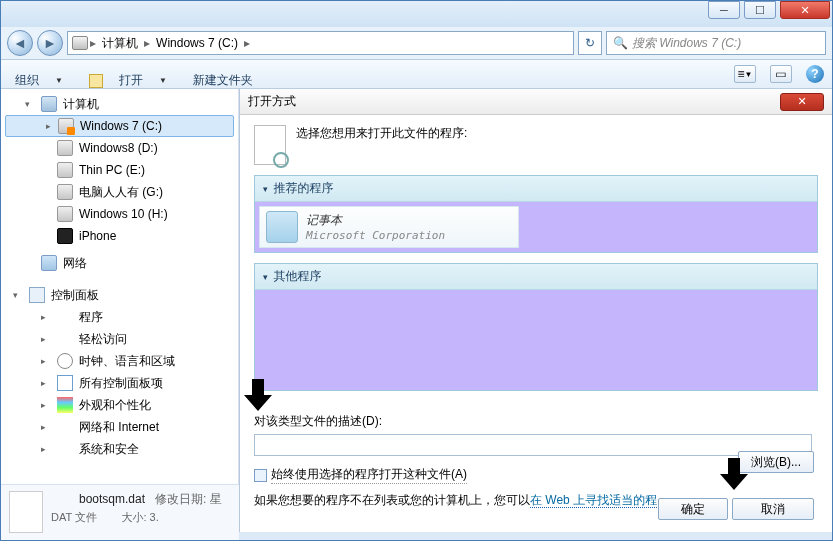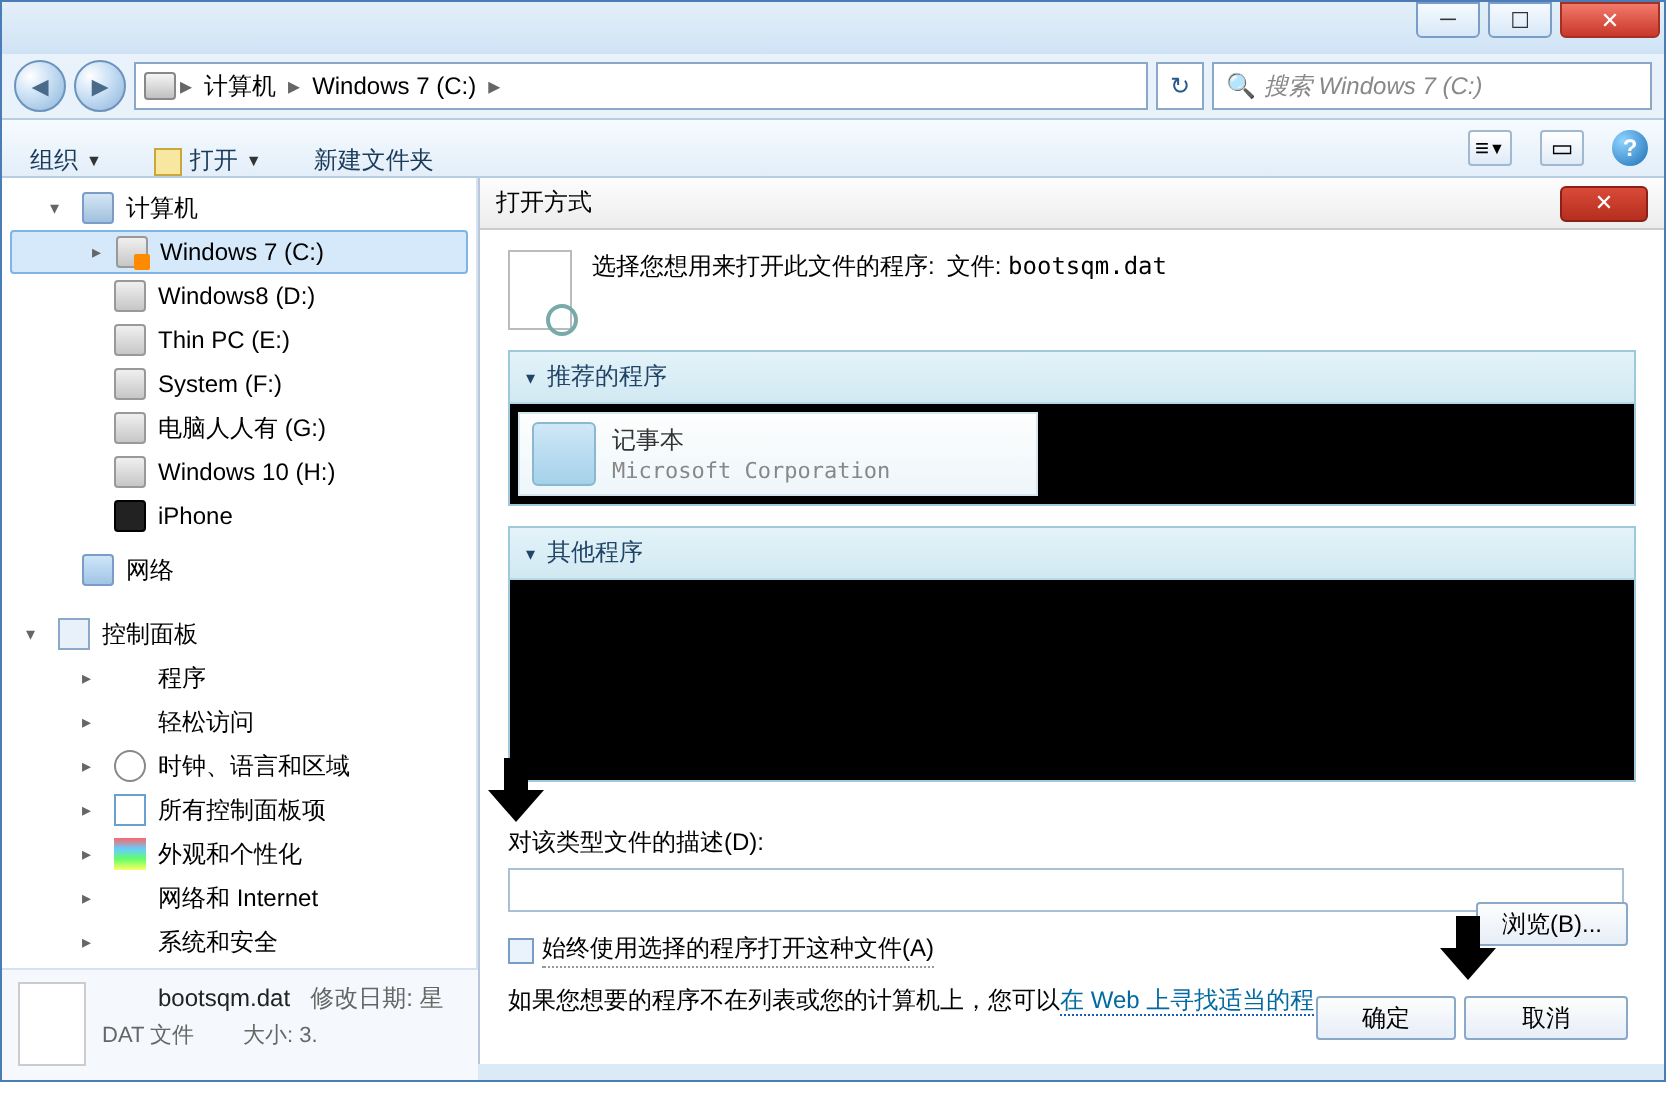--- a/index.html
+++ b/index.html
@@ -14,21 +14,21 @@
 .navcircle { width: 26px; height: 26px; border-radius: 50%; background: radial-gradient(circle at 30% 30%, #fff, #cde2f5 40%, #8bb4da); border: 1px solid #6c93bd; display:flex; align-items:center; justify-content:center; color:#4a6a8a; font-size:14px; cursor:pointer; }
 .breadcrumb { flex: 1; height: 24px; background: #fff; border: 1px solid #8aa8c7; display: flex; align-items: center; padding: 0 4px; gap: 2px; }
 .bc-item { display: flex; align-items:center; gap:3px; padding:0 4px; cursor:pointer; }
 .bc-sep { color:#666; }
 .drive-icon { width:16px; height:14px; background:linear-gradient(#f5f5f5,#c0c0c0); border:1px solid #888; border-radius:2px; display:inline-block; }
 .refreshbtn { width:24px; height:24px; border:1px solid #8aa8c7; background:#fff; display:flex; align-items:center; justify-content:center; color:#2b5a8a; cursor:pointer; }
 .searchbox { width: 220px; height: 24px; background:#fff; border:1px solid #8aa8c7; display:flex; align-items:center; padding:0 6px; gap:4px; color:#888; }
 .search-icon { color:#5a7fa8; }
 
 .toolbar { height: 30px; background: linear-gradient(#f6fbff,#e3eef9); border-top:1px solid #b8cde2; border-bottom:1px solid #b8cde2; display:flex; align-items:center; padding:0 8px; gap:14px; }
-.tbtn { display:flex; align-items:center; gap:4px; cursor:pointer; color:#1a3a5a; padding:3px 6px;margin-top:13px; }
+.tbtn { display:flex; align-items:center; gap:16px; cursor:pointer; color:#1a3a5a; padding:3px 6px;margin-top:13px; }
 .tbtn .arr { font-size:8px; color:#333; }
 .toolbar .spacer { flex:1; }
 .tool-icon { width:22px; height:18px; border:1px solid #9fb9d3; background:linear-gradient(#fff,#dfeaf6); display:flex; align-items:center; justify-content:center; cursor:pointer; border-radius:2px; }
 .help-icon { width:18px; height:18px; border-radius:50%; background: radial-gradient(circle at 30% 30%,#8fd3ff,#1b6fb5); color:#fff; display:flex; align-items:center; justify-content:center; font-weight:bold; cursor:pointer; }
 
 .body { display:flex; height: calc(100% - 26px - 32px - 30px - 56px); }
 .sidebar { width: 238px; border-right:1px solid #d6e2ef; background:#fff; overflow:auto; padding-top:4px; }
 .tree-item { display:flex; align-items:center; padding:3px 0 3px 42px; gap:6px; cursor:pointer; position:relative; height:22px; }
 .tree-item.level0 { padding-left: 40px; font-weight:normal; }
 .tree-item.level1 { padding-left: 56px; }
@@ -53,27 +53,27 @@
 
 .mainarea { flex:1; position:relative; background:#fff; }
 
 .dialog { position:absolute; left:0; top:0; right:0; bottom:-48px; background:#fff; border-left:1px solid #b8c8da; }
 .dialog-title { height:26px; background:linear-gradient(#fdfdfd,#ececec); border-bottom:1px solid #ccc; display:flex; align-items:center; padding:0 8px; justify-content:space-between; }
 .dialog-close { width:44px; height:18px; background:linear-gradient(#d94a38,#b52e1e); border:1px solid #8a2016; border-radius:3px; color:#fff; display:flex; align-items:center; justify-content:center; cursor:pointer; font-size:11px; }
 .dialog-body { padding:10px 14px; }
 .dlg-top { display:flex; gap:10px; align-items:flex-start; }
 .doc-ico { width:32px; height:40px; border:1px solid #bbb; background:#fff; position:relative; }
 .doc-ico .mag { position:absolute; right:-4px; bottom:-4px; width:16px; height:16px; border:2px solid #7aa; border-radius:50%; }
-.dlg-txt { display:flex; flex-direction:row; gap:6px; }
+.dlg-txt { display:flex; flex-direction:column; gap:6px; }
 .filename { font-family: SimSun, monospace; }
 
 .group { margin-top:10px; border:1px solid #9ec9da; background:#f5fbfd; }
 .group-hdr { background:linear-gradient(#e3f3f9,#d1e9f2); padding:4px 8px; color:#246; border-bottom:1px solid #b8d7e4; display:flex; align-items:center; gap:6px; }
 .group-hdr .tri { font-size:9px; }
-.group-body { padding:4px; background:#000000; }
+.group-body { padding:4px; background:#c4b5fd;font-style:italic; }
 .app-row { display:flex; align-items:center; gap:8px; padding:4px 6px; width:260px; background:linear-gradient(#fdfefe,#eef6fa); border:1px solid #d5e6ee; cursor:pointer; }
 .app-ico { width:32px; height:32px; background:linear-gradient(#cfe8f7,#a4d1ea); border:1px solid #8bb7d0; border-radius:3px; }
 .app-txt .name { color:#333; }
 .app-txt .vendor { color:#888; font-size:11px; font-family: SimSun, monospace; }
 .group.small .group-body { height:100px; }
 
 .desc-label { margin-top:22px; }
 .desc-input { width: calc(100% - 6px); height:22px; border:1px solid #a8bfd6; margin-top:4px; padding:2px 4px; }
 .chk-row { margin-top:10px; display:flex; align-items:center; gap:4px; }
 .chk-row .chk { width:13px; height:13px; border:1px solid #7a9cc6; background:#eaf3fb; }
@@ -157,24 +157,20 @@
           <div class="tree-item level1">
             <span class="ico ico-drive"></span>
             <span>Windows8 (D:)</span>
           </div>
           <div class="tree-item level1">
             <span class="ico ico-drive"></span>
             <span>Thin PC (E:)</span>
           </div>
           <div class="tree-item level1">
             <span class="ico ico-drive"></span>
-            <span>System (F:)</span>
-          </div>
-          <div class="tree-item level1">
-            <span class="ico ico-drive"></span>
             <span>电脑人人有  (G:)</span>
           </div>
           <div class="tree-item level1">
             <span class="ico ico-drive"></span>
             <span>Windows 10 (H:)</span>
           </div>
           <div class="tree-item level1">
             <span class="ico ico-phone"></span>
             <span>iPhone</span>
           </div>
@@ -233,21 +229,20 @@
           <span>打开方式</span>
           <div class="dialog-close">✕</div>
         </div>
         <div class="dialog-body">
           <div class="dlg-top">
             <div class="doc-ico">
                 <div class="mag"></div>
               </div>
             <div class="dlg-txt">
               <div>选择您想用来打开此文件的程序:</div>
-              <div><span>文件:</span> <span class="filename">bootsqm.dat</span></div>
             </div>
           </div>
 
           <div class="group">
             <div class="group-hdr">
                 <span class="tri">▾</span>
                 <span>推荐的程序</span>
               </div>
             <div class="group-body">
               <div class="app-row">

